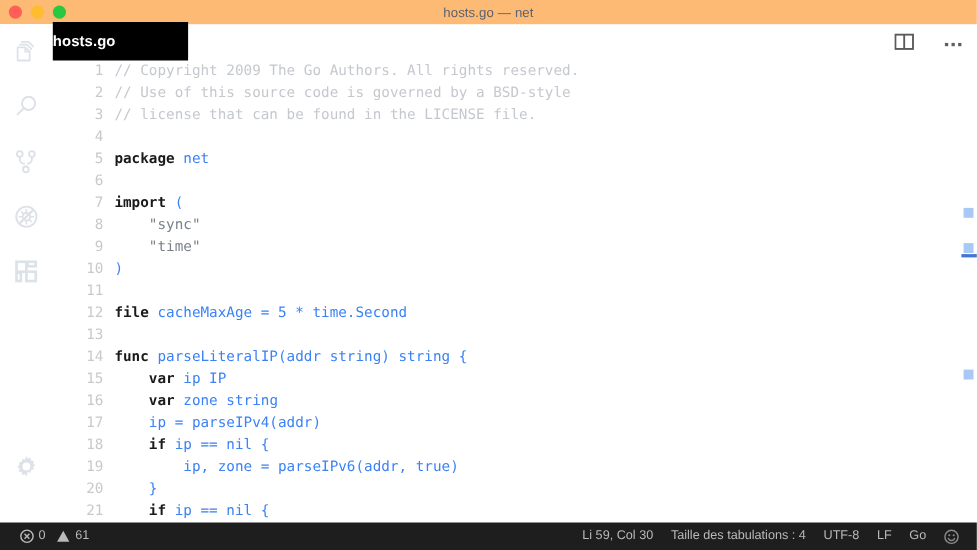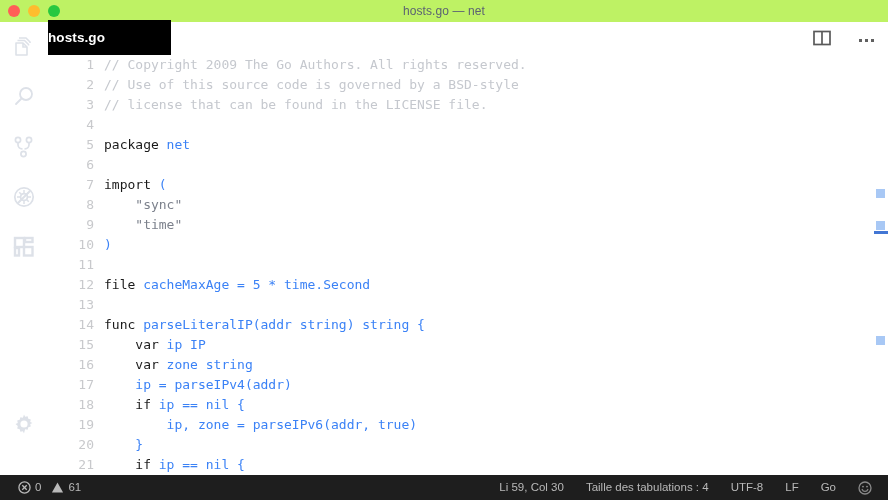--- a/index.html
+++ b/index.html
@@ -20,21 +20,21 @@
     height: 500px;
     background: #ffffff;
   }
 
   
   .titlebar {
     position: absolute;
     left: 0; top: 0;
     width: 888px;
     height: 22px;
-    background: #bef264;
+    background: #fdba74;
   }
   .traffic {
     position: absolute;
     left: 8px; top: 5px;
     display: flex;
     gap: 8px;
     align-items: center;
   }
   .light {
     width: 12px; height: 12px;
@@ -151,21 +151,21 @@
     font-family: "DejaVu Sans Mono", monospace;
     font-size: 13px;
   }
   .ltext {
     position: absolute;
     left: 56px; top: 0;
     color: #2b2b2b;
     white-space: pre;
   }
   .tok-comment { color: #c5c8ce; }
-  .tok-key     { color: #1a1a1a; font-weight: normal; }
+  .tok-key     { color: #1a1a1a; font-weight: bold; }
   .tok-str     { color: #7c818c; }
   .tok-plain   { color: #3b82f6; }
 
   
   .ruler {
     position: absolute;
     right: 0; top: 55px;
     width: 14px;
     height: 420px;
   }
@@ -198,21 +198,21 @@
     display: flex;
     align-items: center;
     padding-left: 10px;
     gap: 4px;
   }
   .sb-right {
     margin-left: auto;
     display: flex;
     align-items: center;
     padding-right: 8px;
-    gap: 6px;
+    gap: 0;
   }
   .sb-item {
     padding: 0 8px;
     height: 25px;
     line-height: 25px;
     display: flex;
     align-items: center;
     gap: 4px;
     white-space: nowrap;
     color: #b9b9b9;

